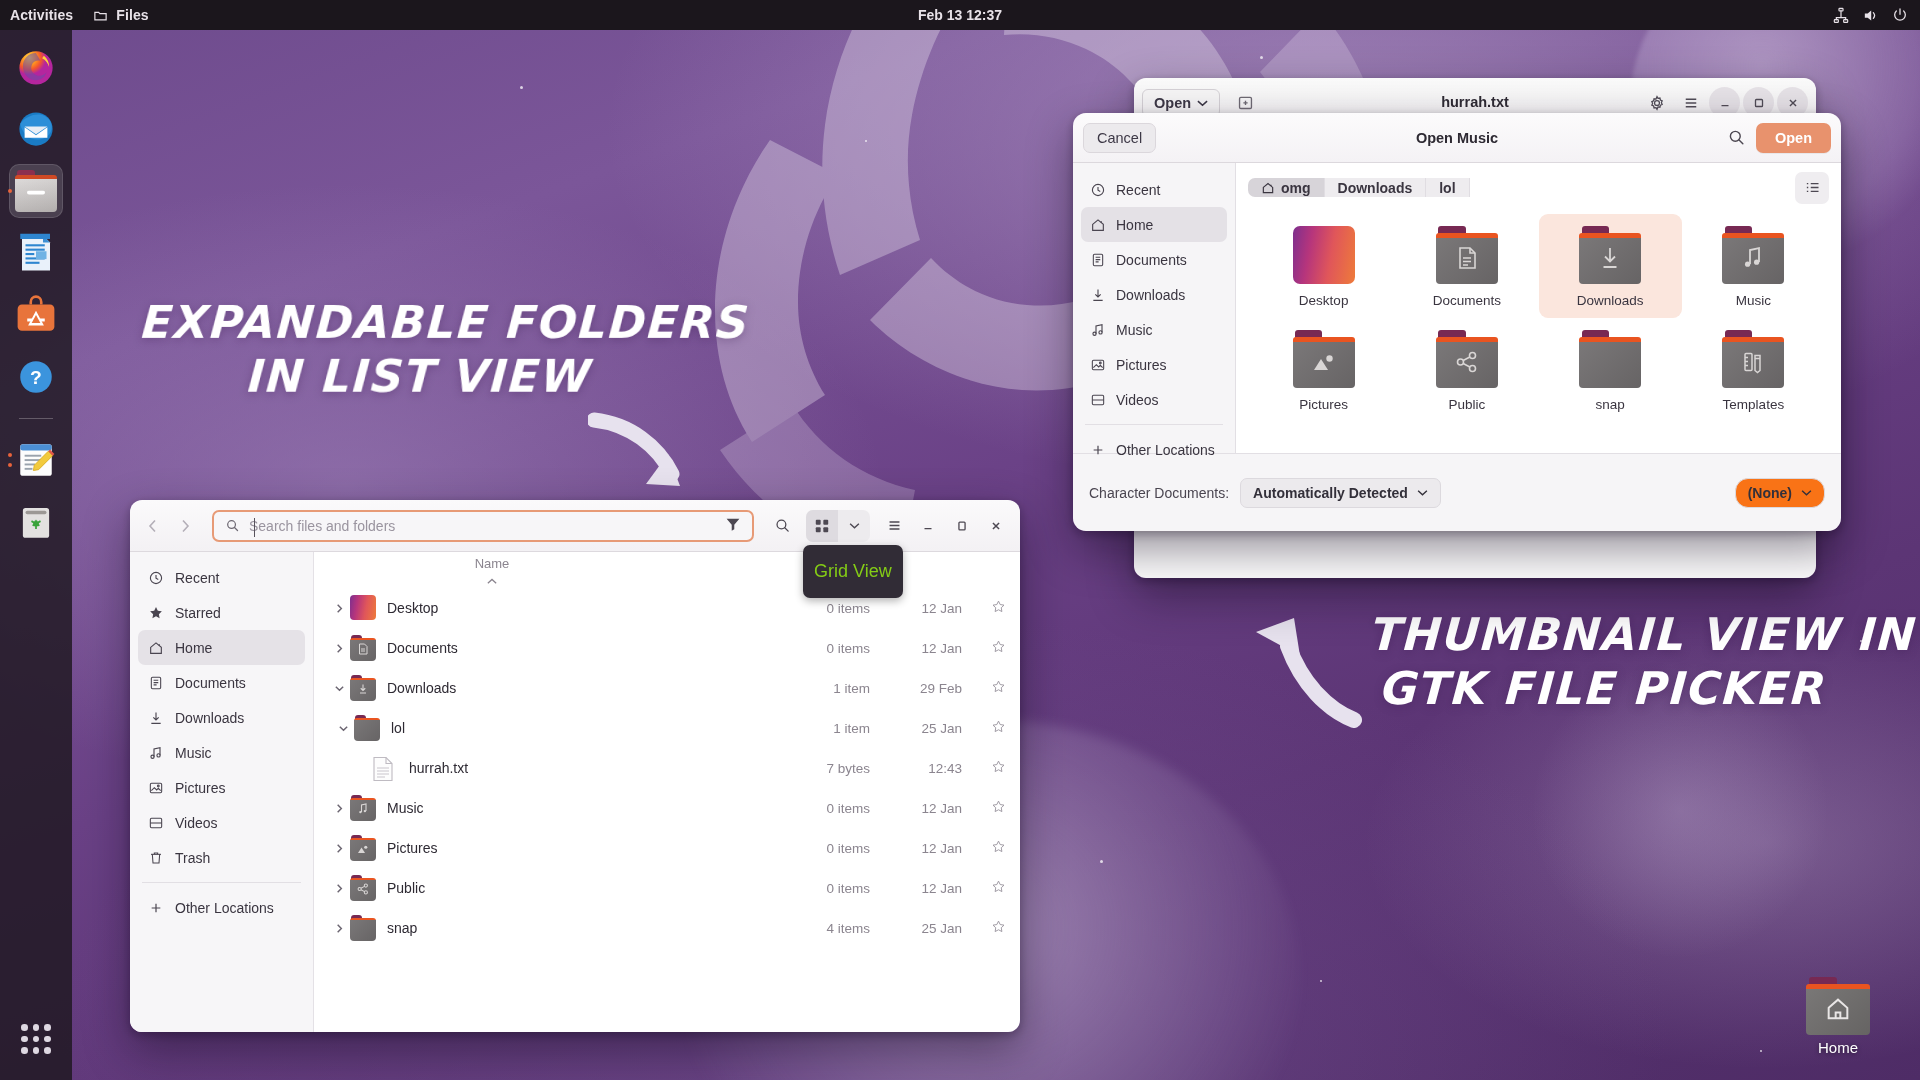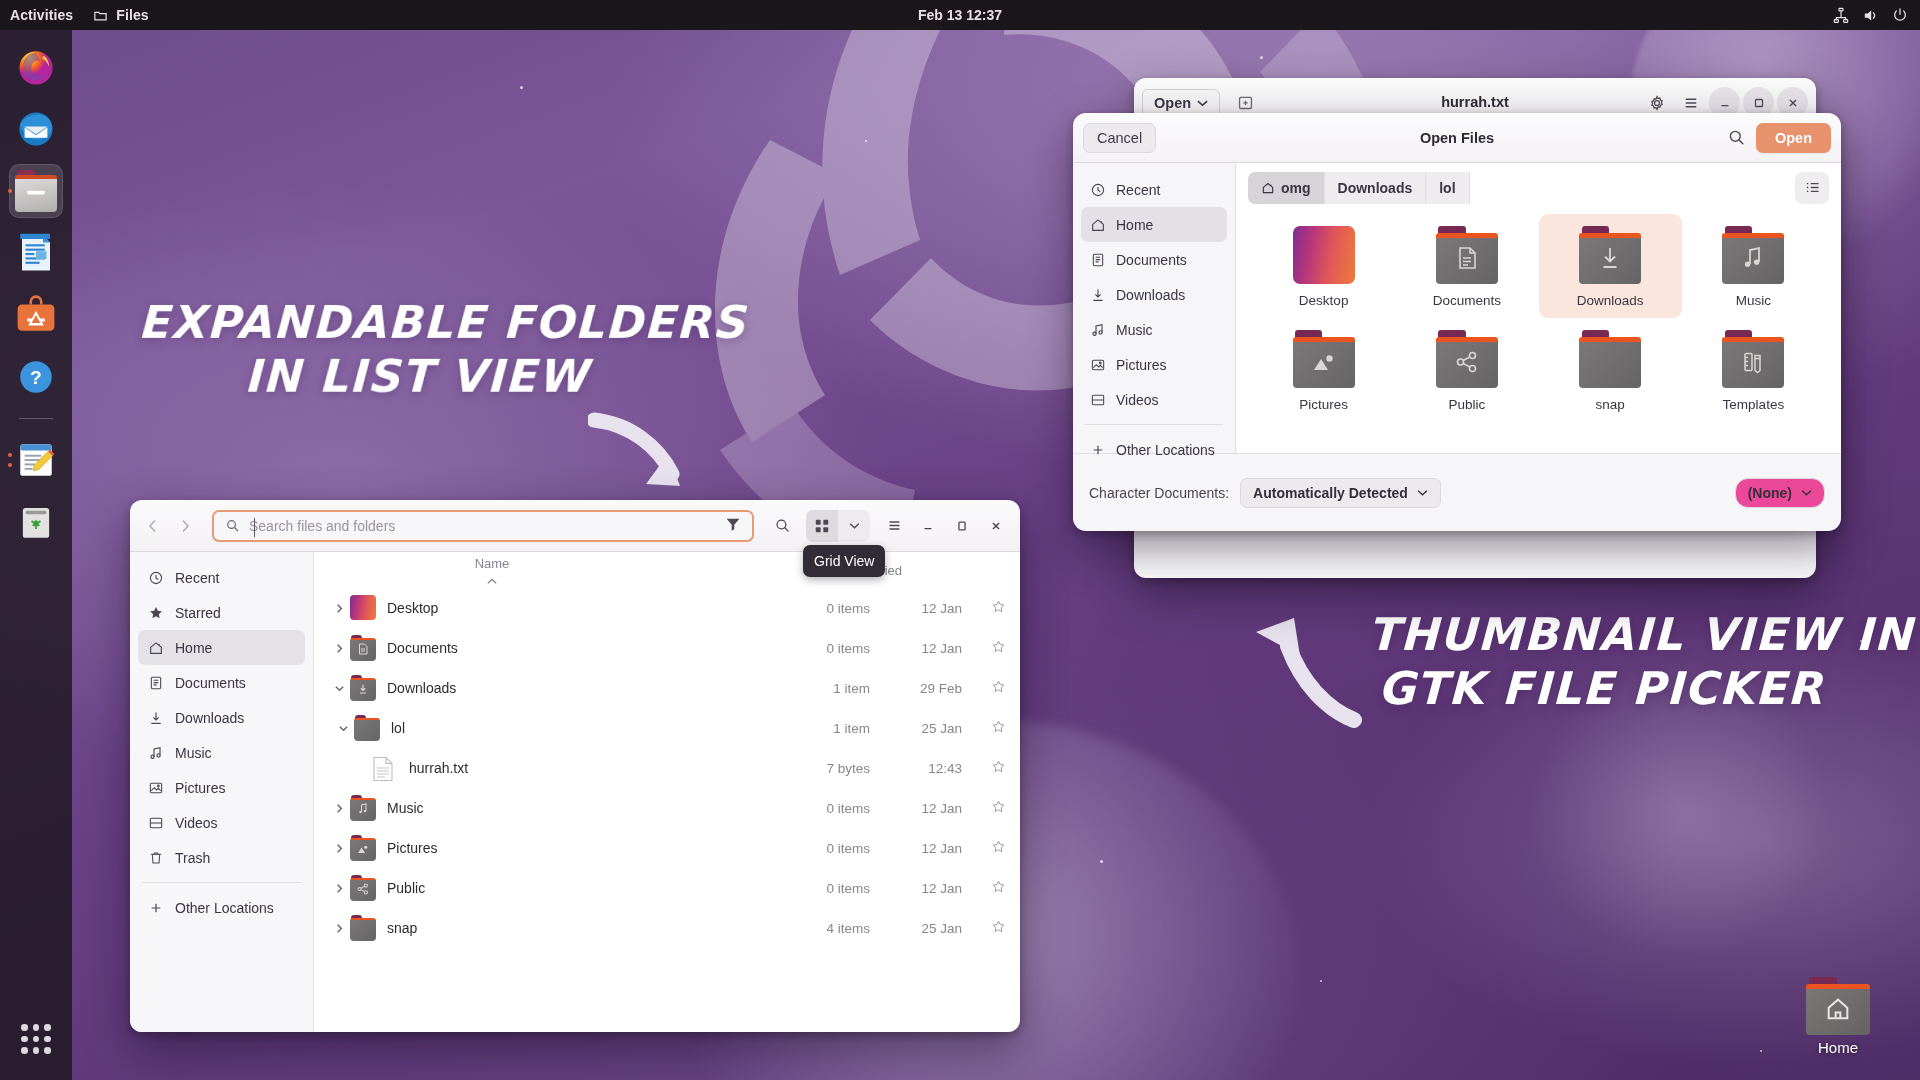--- a/index.html
+++ b/index.html
@@ -134,21 +134,21 @@
   .fc-open { padding:7px 19px; border-radius:7px; background:#e8926d; color:#fff;
     font-size:14.5px; font-weight:600; box-shadow:0 1px 0 rgba(0,0,0,.05); }
   #fc-body { display:flex; height:290px; }
   #fc-side { width:163px; background:#f6f5f7; border-right:1px solid #e2dfe4; padding:9px 8px 0 8px; }
   .fc-srow { display:flex; align-items:center; gap:10px; height:35px; padding:0 9px; border-radius:7px;
     font-size:14px; color:#3a3540; }
   .fc-srow.sel { background:#e4e1e6; }
   .fc-sep { height:1px; background:#e2dfe4; margin:7px 4px; }
   #fc-main { flex:1; background:#fff; position:relative; }
   #fc-crumbs { height:49px; display:flex; align-items:center; padding:0 12px; gap:0; }
-  .crumb { height:32px; display:flex; align-items:center; gap:6px; padding:0 13px;
+  .crumb { height:19px; display:flex; align-items:center; gap:6px; padding:0 13px;
     background:#eeecef; font-size:14px; color:#3a3540; font-weight:700; border-right:1px solid #e0dde2; }
   .crumb:first-child { border-radius:7px 0 0 7px; background:#d7d4d9; }
   .crumb:last-child { border-radius:0 7px 7px 0; border-right:none; }
   #fc-viewbtn { margin-left:auto; width:34px; height:32px; border-radius:7px; background:#efedf0;
     display:flex; align-items:center; justify-content:center; color:#4d4852; }
   #fc-grid { display:grid; grid-template-columns:repeat(4,1fr); padding:2px 16px 0 16px; }
   .fcell { display:flex; flex-direction:column; align-items:center; padding:12px 4px 10px 4px; border-radius:9px; }
   .fcell.sel { background:#fbe6dd; }
   .fcell .cap { font-size:13.5px; color:#3a3540; margin-top:9px; }
   #fc-foot { height:78px; background:#f6f5f7; border-top:1px solid #e2dfe4;
@@ -186,21 +186,21 @@
   .frow .ic { width:26px; height:26px; margin-right:11px; flex:0 0 26px; }
   .frow .nm { flex:1; }
   .frow .size { width:120px; text-align:right; color:#8b858f; font-size:13.5px; }
   .frow .mod { width:92px; text-align:right; color:#8b858f; font-size:13.5px; }
   .frow .star-c { width:44px; text-align:right; color:#9b959f; }
   .ind1 { padding-left:18px; }
   .ind2 { padding-left:36px; }
 
   
   #tooltip { position:absolute; left:803px; top:545px; z-index:60;
-    background:#312c36; color:#ffffff; font-size:14px; padding:8px 11px; border-radius:7px;
+    background:#312c36; color:#84cc16; font-size:18px; padding:16px 11px; border-radius:7px;
     box-shadow:0 3px 9px rgba(0,0,0,.3); }
 
   
   .folder { position:relative; width:100%; height:100%; }
   .folder .tab { position:absolute; left:4%; top:0; width:44%; height:22%;
     background:#772953; border-radius:3px 3px 0 0; }
   .folder .bar { position:absolute; left:0; top:12%; width:100%; height:13%;
     background:#e95420; border-radius:3px 3px 0 0; }
   .folder .main { position:absolute; left:0; top:21%; width:100%; height:79%;
     background:#6d6a6b; border-radius:0 0 4px 4px; }
@@ -465,21 +465,21 @@
     </div>
   </div>
   <div class="body"></div>
 </div>
 
 <div class="win" id="filechooser">
   <div id="fc-hdr">
     <div class="fc-cancel">
       <span>Cancel</span>
     </div>
-    <div class="fc-title">Open Files</div>
+    <div class="fc-title">Open Music</div>
     <div class="right">
       <svg width="19" height="19" viewBox="0 0 24 24" fill="none" stroke="#4d4852" stroke-width="1.8">
         <circle cx="10.5" cy="10.5" r="6.2"></circle>
           <path d="M15.2 15.2 L20 20" stroke-linecap="round"></path>
       </svg>
       <div class="fc-open">
         <span>Open</span>
       </div>
     </div>
   </div>
@@ -684,21 +684,21 @@
   </div>
 
   <div id="fc-foot">
     <span class="enc-label">Character Documents:</span>
     <div class="combo">
       <span>Automatically Detected</span>
       <svg width="11" height="7" viewBox="0 0 12 8" fill="none" stroke="#33303a" stroke-width="1.6">
           <path d="M1 2 L6 6.5 L11 2"></path>
         </svg>
     </div>
-    <div class="combo plain" style="margin-left:auto;background:#ec4899;border-radius:13px;">
+    <div class="combo plain" style="margin-left:auto;background:#f97316;border-radius:13px;">
       <span>(None)</span>
       <svg width="11" height="7" viewBox="0 0 12 8" fill="none" stroke="#33303a" stroke-width="1.6">
           <path d="M1 2 L6 6.5 L11 2"></path>
         </svg>
     </div>
   </div>
 </div>
 
 <div class="win" id="nautilus">
   <div id="nt-hdr">

